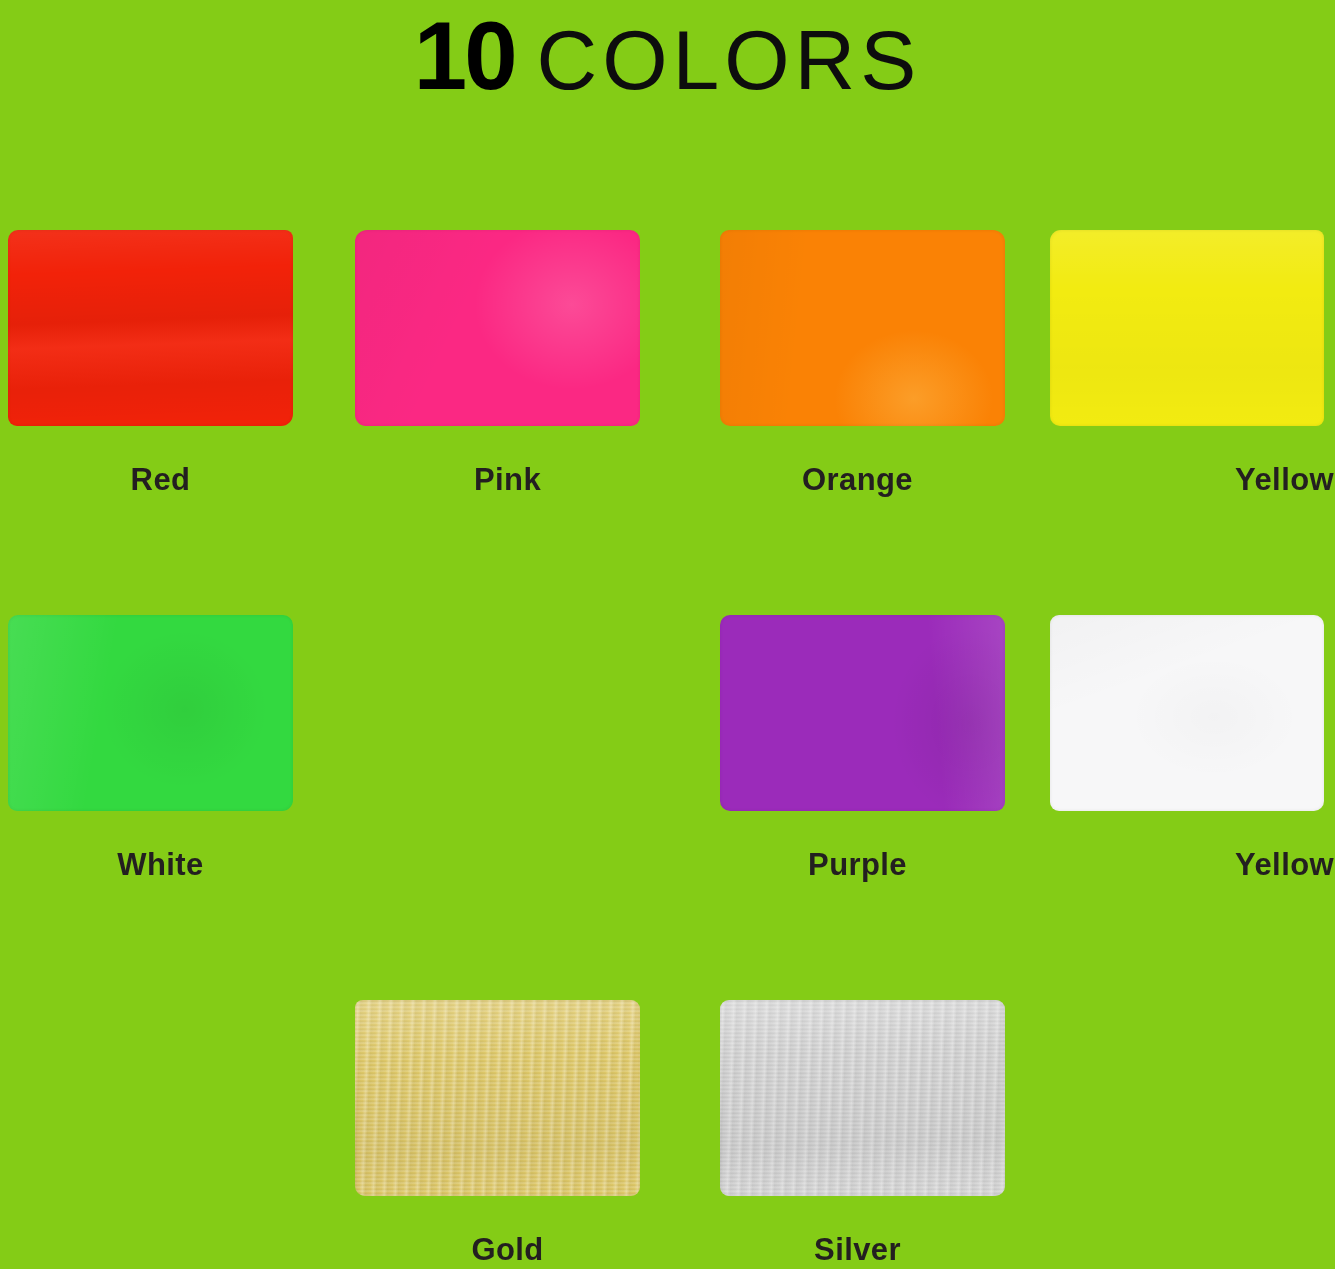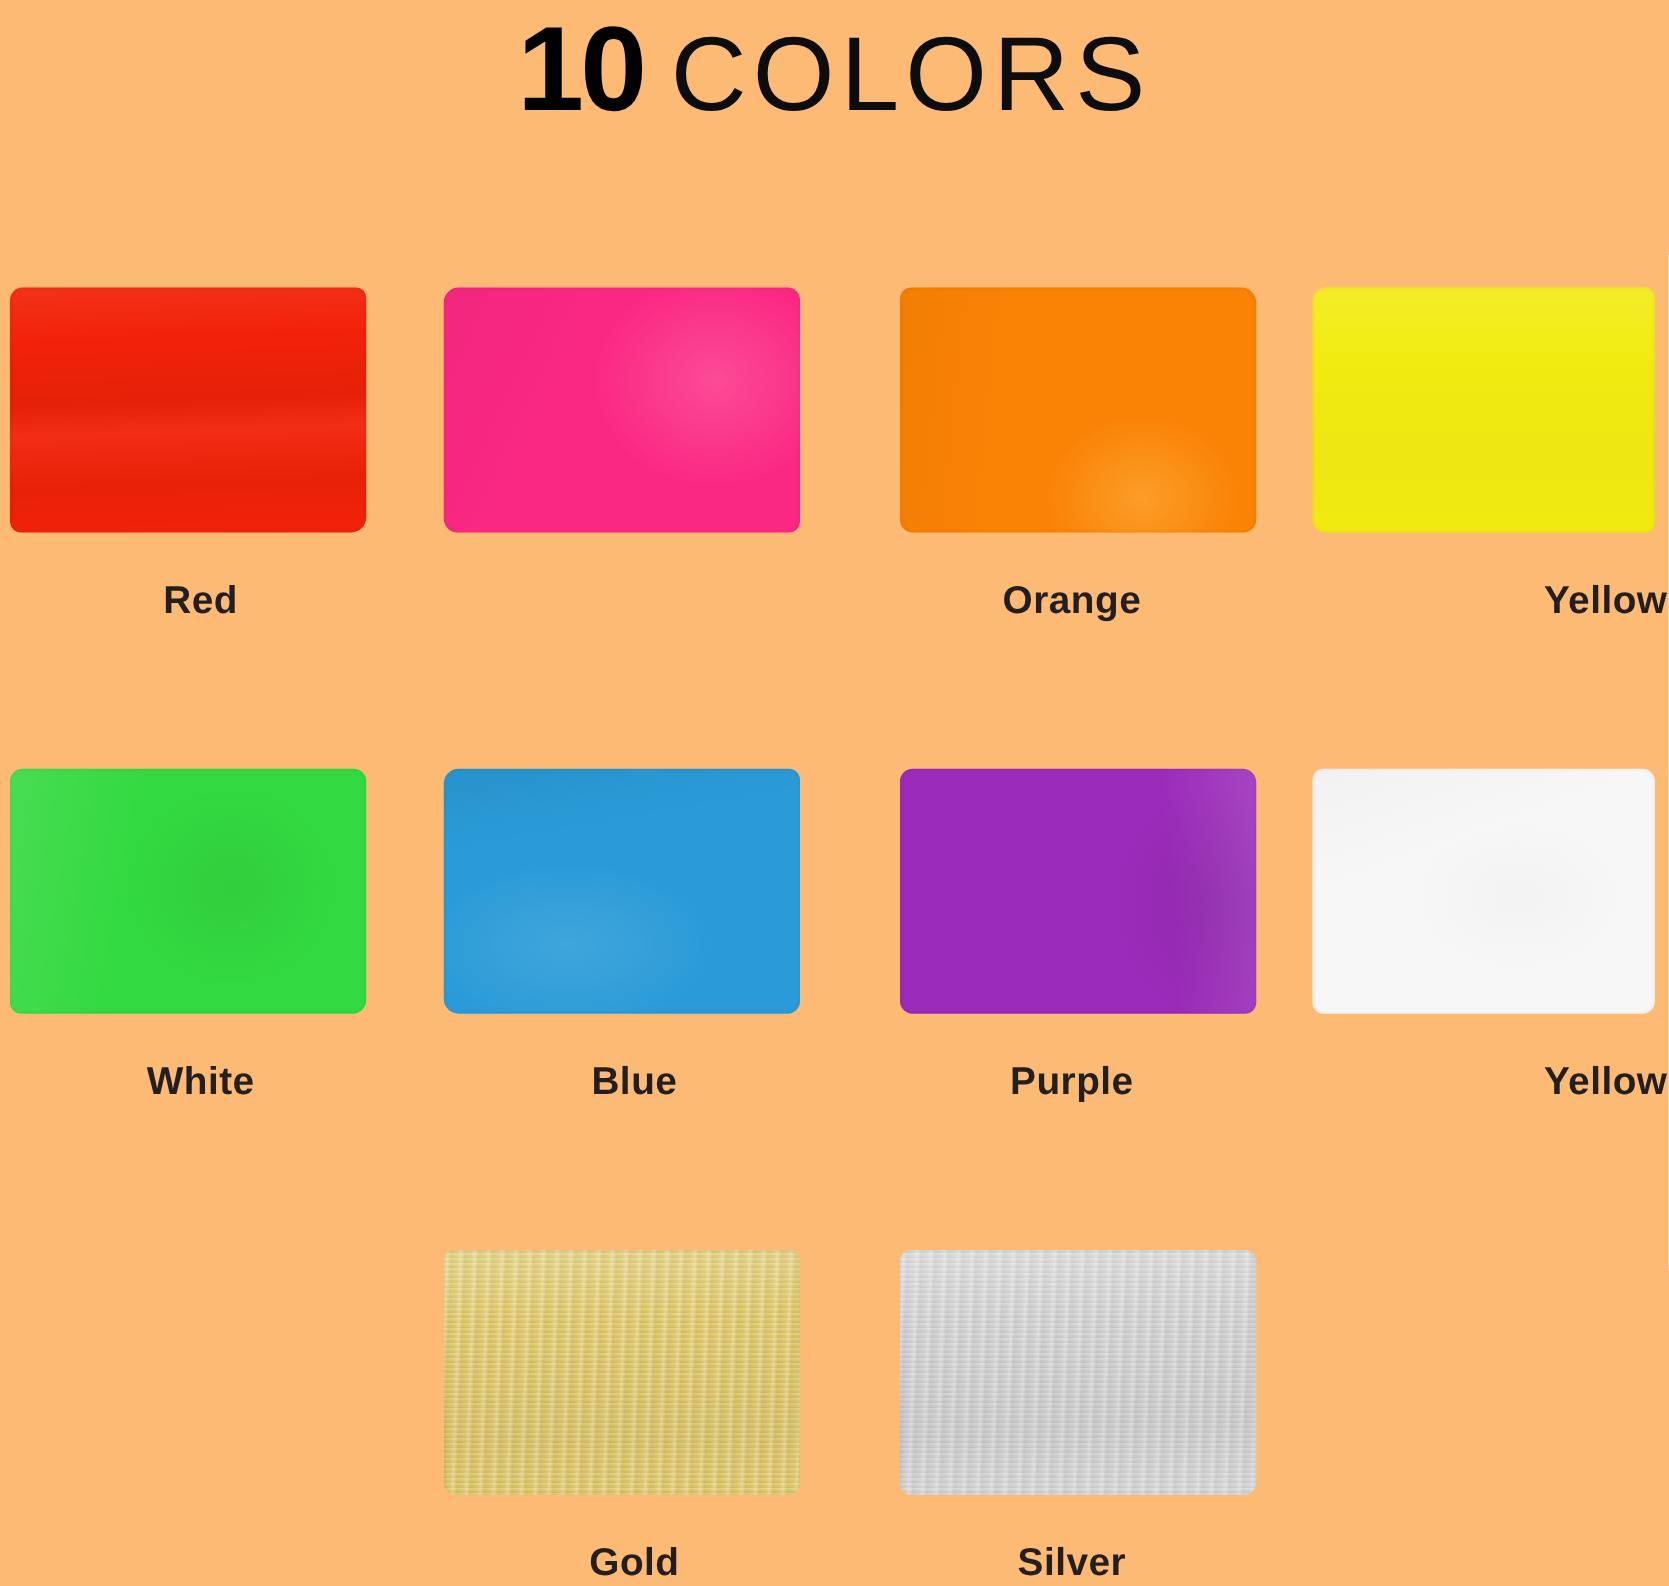--- a/index.html
+++ b/index.html
@@ -12,21 +12,21 @@
     height: 1269px;
     overflow: hidden;
     font-family: "Liberation Sans", sans-serif;
     -webkit-font-smoothing: antialiased;
   }
 
   .page {
     position: relative;
     width: 1335px;
     height: 1269px;
-    background: #fdba74;
+    background: #84cc16;
   }
 
   
   .title {
     position: absolute;
     top: 8px;
     left: 0;
     width: 1335px;
     text-align: center;
     white-space: nowrap;
@@ -165,20 +165,21 @@
         </div>
         <div class="label">Red</div>
       </div>
 
       <div class="cell col-2">
         <div class="swatch-wrap">
           <div class="swatch" style="background:#FB2883;border-radius:12px 10px 9px 11px;">
             <div class="sheen" style="background:radial-gradient(ellipse 55% 70% at 76% 38%,rgba(255,255,255,0.16) 0%,rgba(255,255,255,0) 62%),linear-gradient(115deg,rgba(0,0,0,0.035) 0%,rgba(255,255,255,0) 40%);"></div>
           </div>
         </div>
+        <div class="label">Pink</div>
       </div>
 
       <div class="cell col-3">
         <div class="swatch-wrap">
           <div class="swatch" style="background:#FA8205;border-radius:9px 12px 10px 10px;">
             <div class="sheen" style="background:radial-gradient(ellipse 48% 60% at 68% 86%,rgba(255,220,120,0.30) 0%,rgba(255,255,255,0) 58%),linear-gradient(96deg,rgba(0,0,0,0.03) 0%,rgba(255,255,255,0) 30%);"></div>
           </div>
         </div>
         <div class="label">Orange</div>
       </div>
@@ -198,28 +199,20 @@
 
       <div class="cell col-1">
         <div class="swatch-wrap">
           <div class="swatch" style="background:#33D940;border-radius:10px 10px 11px 9px;">
             <div class="sheen" style="background:radial-gradient(ellipse 42% 58% at 62% 48%,rgba(0,0,0,0.05) 0%,rgba(255,255,255,0) 70%),linear-gradient(100deg,rgba(255,255,255,0.10) 0%,rgba(255,255,255,0) 35%);"></div>
           </div>
         </div>
         <div class="label">White</div>
       </div>
 
-      <div class="cell col-2">
-        <div class="swatch-wrap">
-          <div class="swatch" style="background:#2A9BD8;border-radius:12px 9px 10px 12px;">
-            <div class="sheen" style="background:linear-gradient(170deg,rgba(0,0,0,0.06) 0%,rgba(255,255,255,0) 28%),radial-gradient(ellipse 60% 50% at 35% 72%,rgba(255,255,255,0.10) 0%,rgba(255,255,255,0) 70%);"></div>
-          </div>
-        </div>
-        <div class="label">Blue</div>
-      </div>
 
       <div class="cell col-3">
         <div class="swatch-wrap">
           <div class="swatch" style="background:#9B2BBA;border-radius:10px 11px 9px 10px;">
             <div class="sheen" style="background:linear-gradient(265deg,rgba(255,255,255,0.12) 0%,rgba(255,255,255,0) 26%),radial-gradient(ellipse 40% 70% at 88% 55%,rgba(0,0,0,0.07) 0%,rgba(255,255,255,0) 70%);"></div>
           </div>
         </div>
         <div class="label">Purple</div>
       </div>
 

